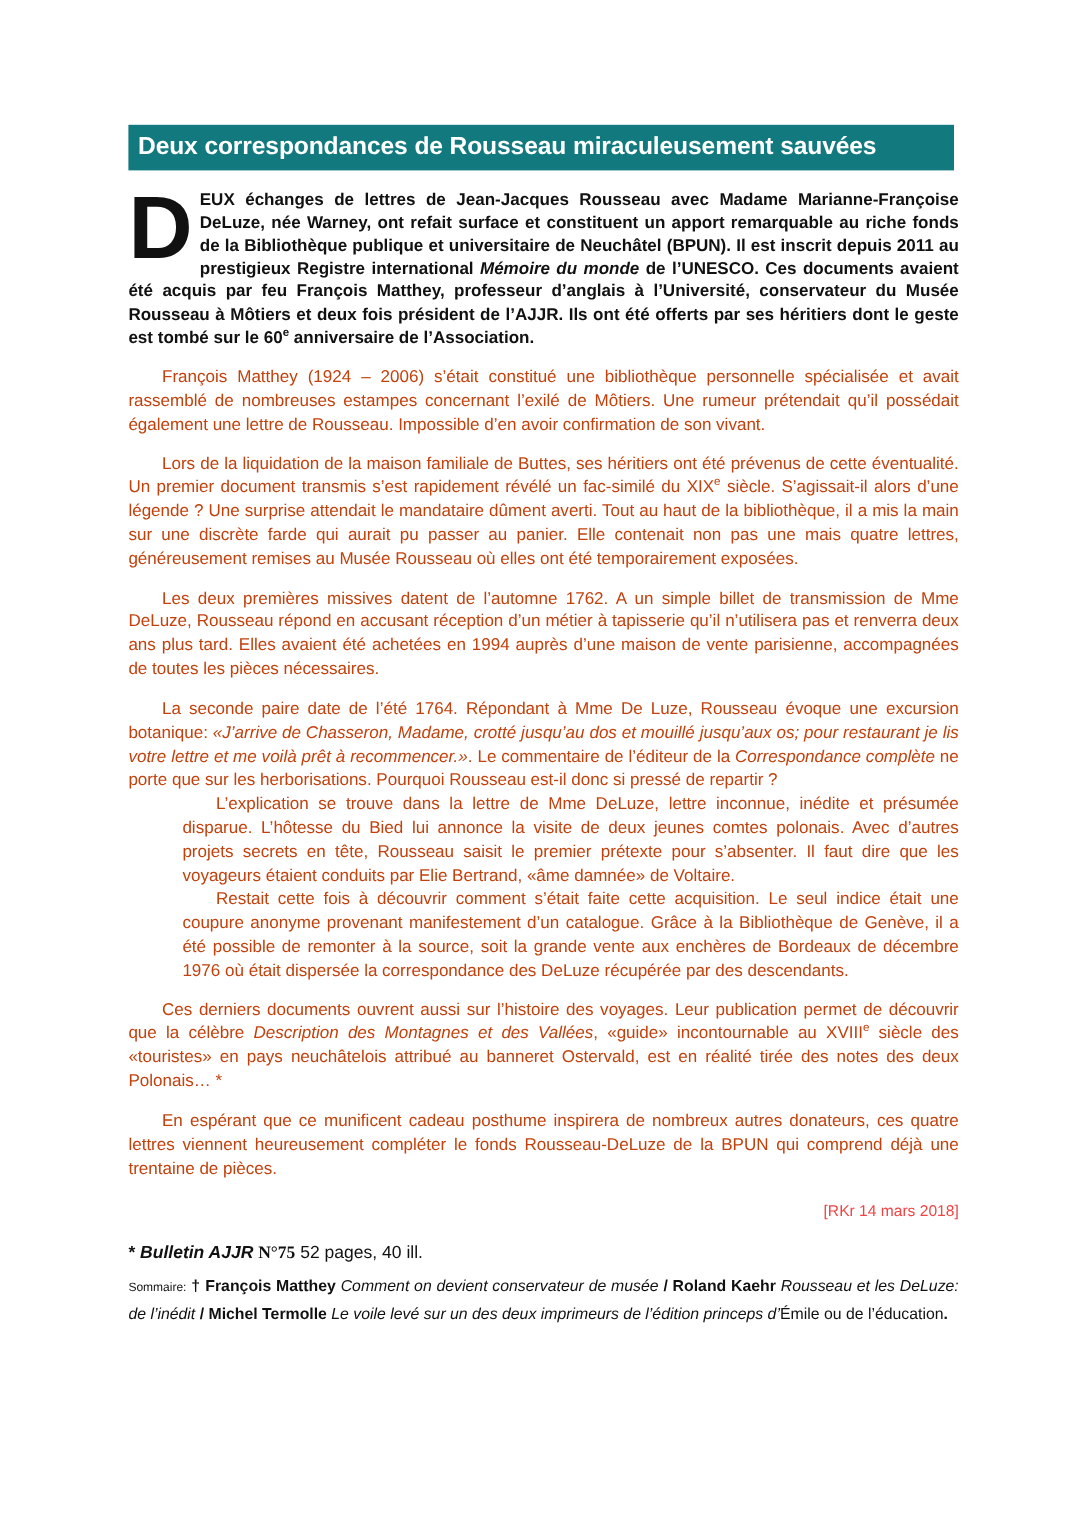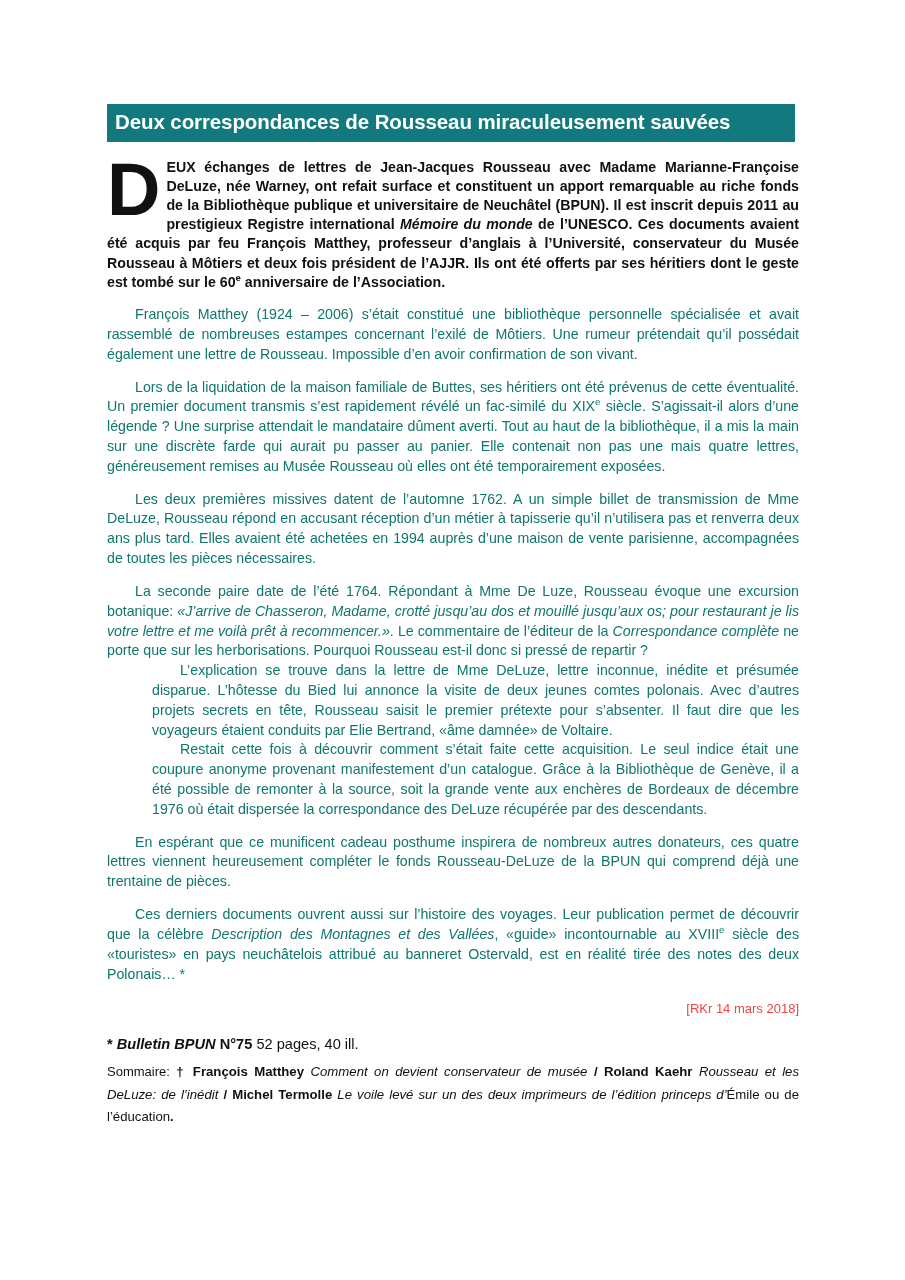--- a/index.html
+++ b/index.html
@@ -68,21 +68,21 @@
   }
 
   
   p.body {
     font-size: 14.2px;
     line-height: 1.395;
     text-align: justify;
     text-justify: inter-word;
     margin: 0;
     text-indent: 28px;
-    color: #0f766e;
+    color: #c2410c;
   }
   p.body.gap {
     margin-top: 13px;
   }
   p.body.tight {
     margin-top: 0px;
     margin-left: 45px;
   }
   p.body i { }
 
@@ -98,32 +98,32 @@
   .footer {
     margin-top: 19px;
   }
   .footer-title {
     font-size: 14.6px;
     color: #111;
     line-height: 1.35;
   }
   .footer-title .star { font-weight: bold; }
   .footer-title .bi { font-weight: bold; font-style: italic; }
-  .footer-title .b { font-weight: bold; }
+  .footer-title .b { font-weight: bold; font-family: Liberation Serif, serif; }
   .sommaire {
     margin-top: 6px;
     font-size: 13.2px;
     line-height: 1.72;
     color: #111;
     text-align: justify;
     text-justify: inter-word;
   }
   .sommaire .b { font-weight: bold; }
   .sommaire .i { font-style: italic; margin-top: 32px; }
-  .sommaire .lbl { font-size: 13px; }
+  .sommaire .lbl { font-size: 10px; }
 </style>
 </head>
 <body>
 
 <div class="page">
   <div class="content">
 
     <div class="title-banner" style="background: rgb(18, 122, 126); color: rgb(255, 255, 255);">Deux correspondances de Rousseau miraculeusement sauvées</div>
 
     <div class="intro">
@@ -148,29 +148,29 @@
 
     <p class="body tight">
       <span>L’explication se trouve dans la lettre de Mme DeLuze, lettre inconnue, inédite et présumée disparue. L’hôtesse du Bied lui annonce la visite de deux jeunes comtes polonais. Avec d’autres projets secrets en tête, Rousseau saisit le premier prétexte pour s’absenter. Il faut dire que les voyageurs étaient conduits par Elie Bertrand, «âme damnée» de Voltaire.</span>
     </p>
 
     <p class="body tight">
       <span>Restait cette fois à découvrir comment s’était faite cette acquisition. Le seul indice était une coupure anonyme provenant manifestement d’un catalogue. Grâce à la Bibliothèque de Genève, il a été possible de remonter à la source, soit la grande vente aux enchères de Bordeaux de décembre 1976 où était dispersée la correspondance des DeLuze récupérée par des descendants.</span>
     </p>
 
     <p class="body gap">
-      <span>En espérant que ce munificent cadeau posthume inspirera de nombreux autres donateurs, ces quatre lettres viennent heureusement compléter le fonds Rousseau-DeLuze de la BPUN qui comprend déjà une trentaine de pièces.</span>
+      <span>Ces derniers documents ouvrent aussi sur l’histoire des voyages. Leur publication permet de découvrir que la célèbre </span><i>Description des Montagnes et des Vallées</i><span>, «guide» incontournable au XVIII</span><sup>e</sup><span> siècle des «touristes» en pays neuchâtelois attribué au banneret Ostervald, est en réalité tirée des notes des deux Polonais… *</span>
     </p>
 
     <p class="body gap">
-      <span>Ces derniers documents ouvrent aussi sur l’histoire des voyages. Leur publication permet de découvrir que la célèbre </span><i>Description des Montagnes et des Vallées</i><span>, «guide» incontournable au XVIII</span><sup>e</sup><span> siècle des «touristes» en pays neuchâtelois attribué au banneret Ostervald, est en réalité tirée des notes des deux Polonais… *</span>
+      <span>En espérant que ce munificent cadeau posthume inspirera de nombreux autres donateurs, ces quatre lettres viennent heureusement compléter le fonds Rousseau-DeLuze de la BPUN qui comprend déjà une trentaine de pièces.</span>
     </p>
 
     <div class="signature">[RKr 14 mars 2018]</div>
 
     <div class="footer">
-      <div class="footer-title"><span class="star">*</span>&nbsp;<span class="bi">Bulletin BPUN</span>&nbsp;<span class="b">N°75</span>&nbsp;<span>52 pages, 40 ill.</span></div>
+      <div class="footer-title"><span class="star">*</span>&nbsp;<span class="bi">Bulletin AJJR</span>&nbsp;<span class="b">N°75</span>&nbsp;<span>52 pages, 40 ill.</span></div>
 
       <div class="sommaire"><span class="lbl">Sommaire:</span>&nbsp;<span class="b">†</span>&nbsp;<span class="b">François Matthey</span>&nbsp;<span class="i">Comment on devient conservateur de musée</span>&nbsp;<span class="b">/</span>&nbsp;<span class="b">Roland Kaehr</span>&nbsp;<span class="i">Rousseau et les DeLuze: de l’inédit</span>&nbsp;<span class="b">/</span>&nbsp;<span class="b">Michel Termolle</span>&nbsp;<span class="i">Le voile levé sur un des deux imprimeurs de l’édition princeps d’</span><span>Émile ou de l’éducation</span><span class="b">.</span></div>
     </div>
 
   </div>
 </div>
 
 </body></html>

